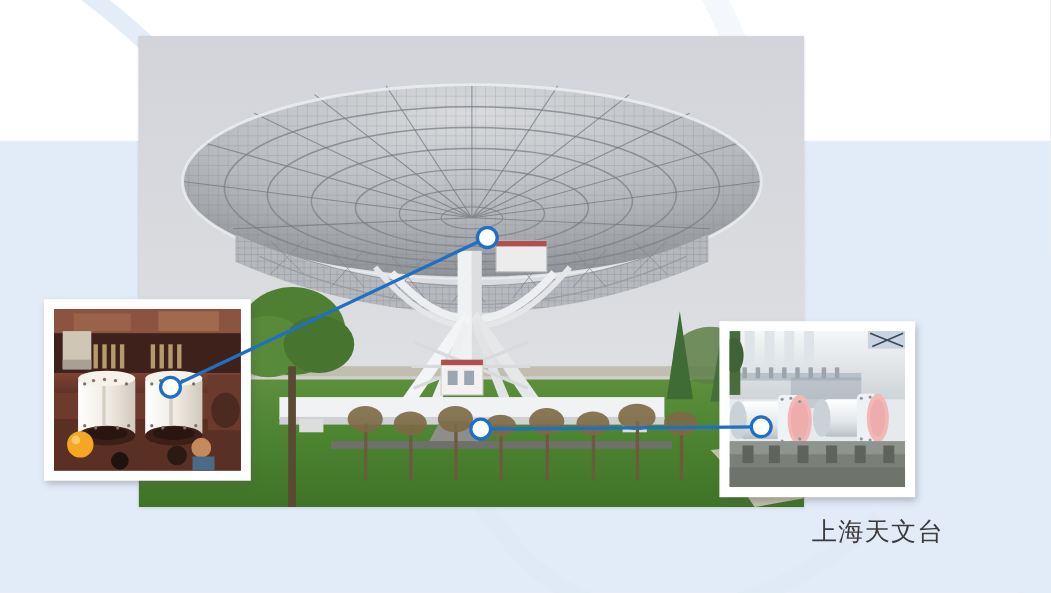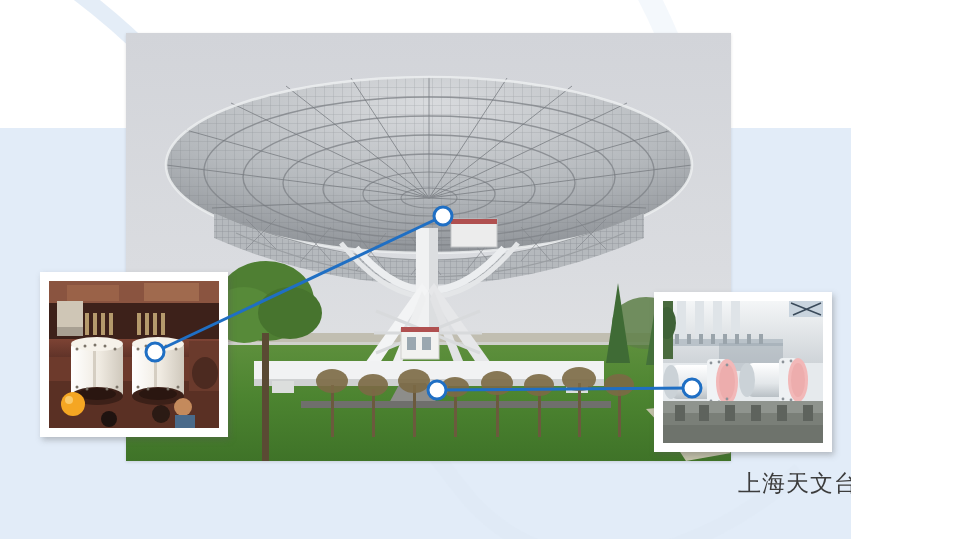--- a/index.html
+++ b/index.html
@@ -2,21 +2,21 @@
 <html><head>
 <meta charset="utf-8">
 <style>
   html,body{margin:0;padding:0;}
   body{
     width:955px;height:539px;overflow:hidden;position:relative;
     background:#ffffff;
     font-family:"Liberation Serif",serif;
   }
   
-  #slide{position:absolute;inset:0;width:851px;height:539px;overflow:hidden;background:#ffffff;}
+  #slide{position:absolute;inset:0;width:955px;height:539px;overflow:hidden;background:#ffffff;}
   .band-top{position:absolute;left:0;top:0;width:955px;height:128px;background:#ffffff;}
   .band-blue{position:absolute;left:0;top:128px;width:955px;height:411px;background:#e2ecf8;}
   .swoosh{position:absolute;left:0;top:0;width:955px;height:539px;pointer-events:none;}
 
   
   .main-photo{
     position:absolute;left:126px;top:33px;width:605px;height:428px;
     overflow:hidden;background:#c9ccd2;
     box-shadow:0 1px 3px rgba(0,0,0,0.12);
   }

